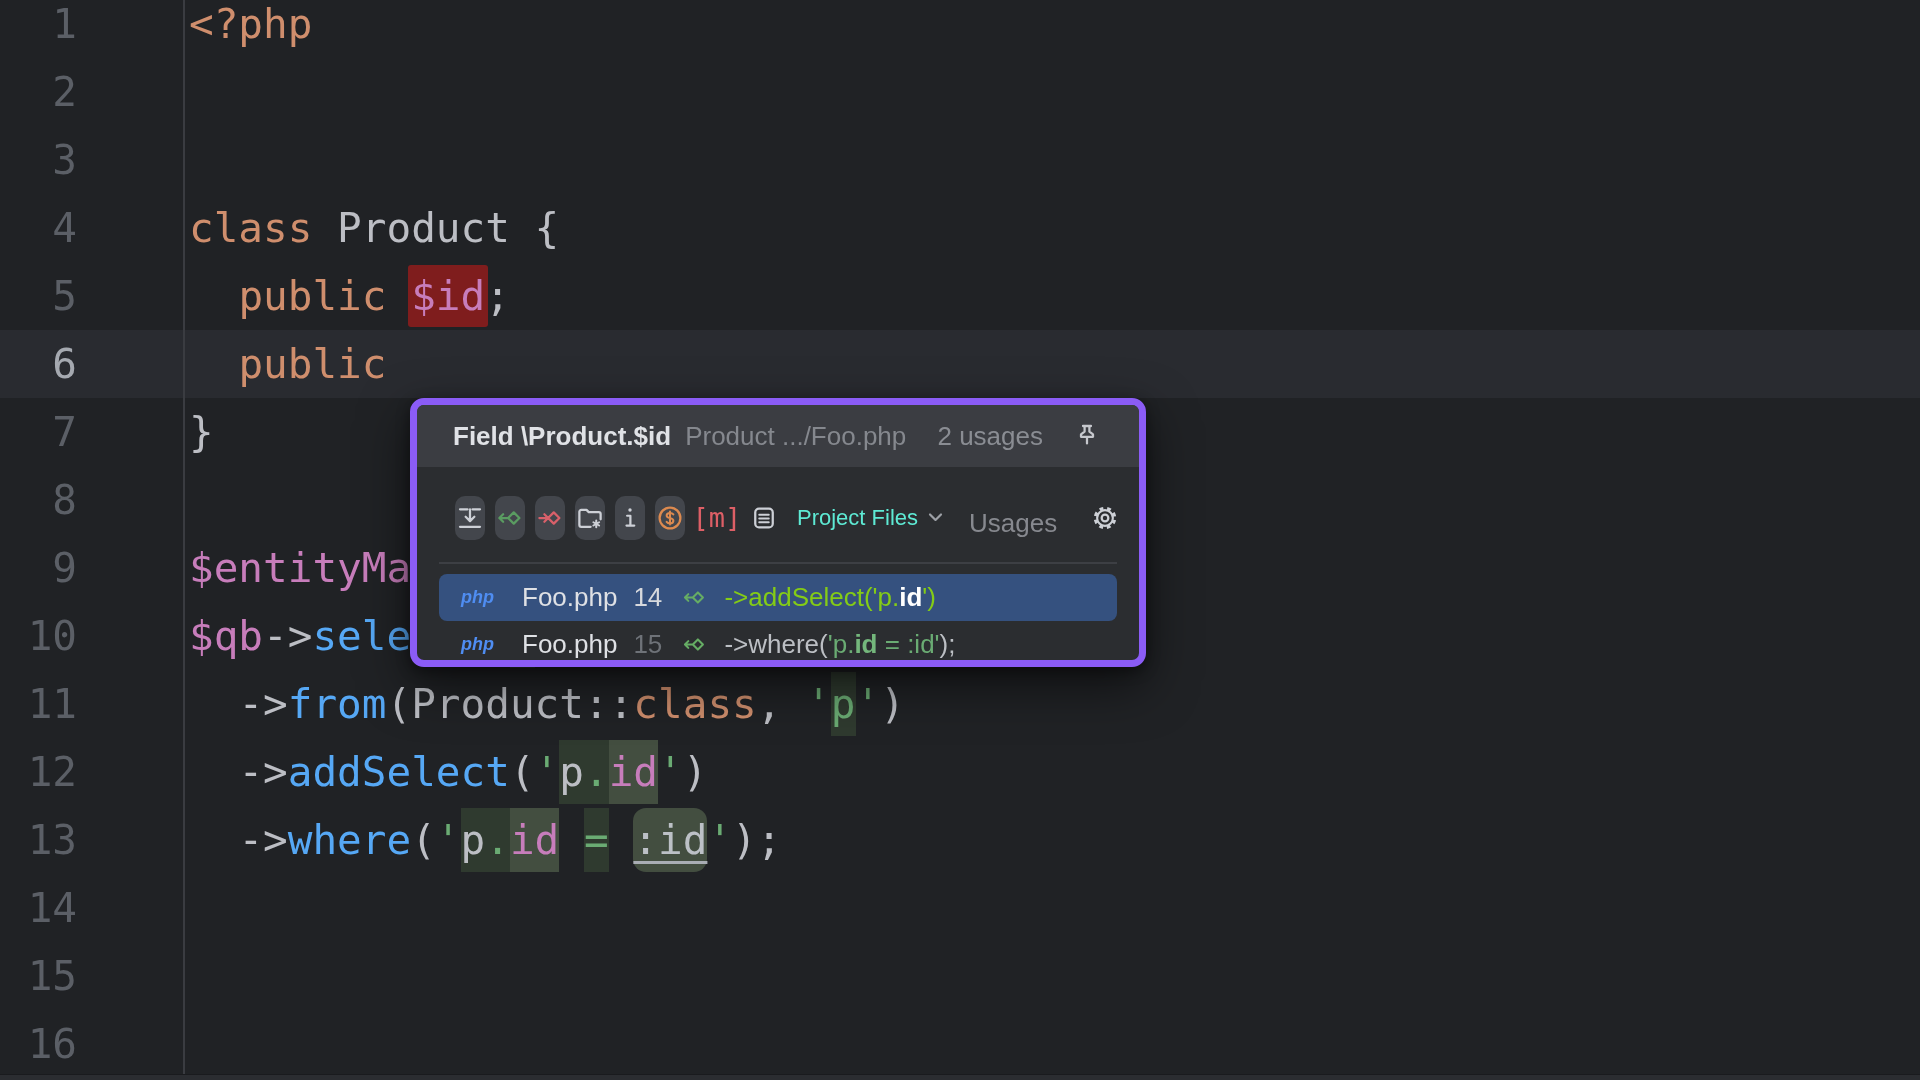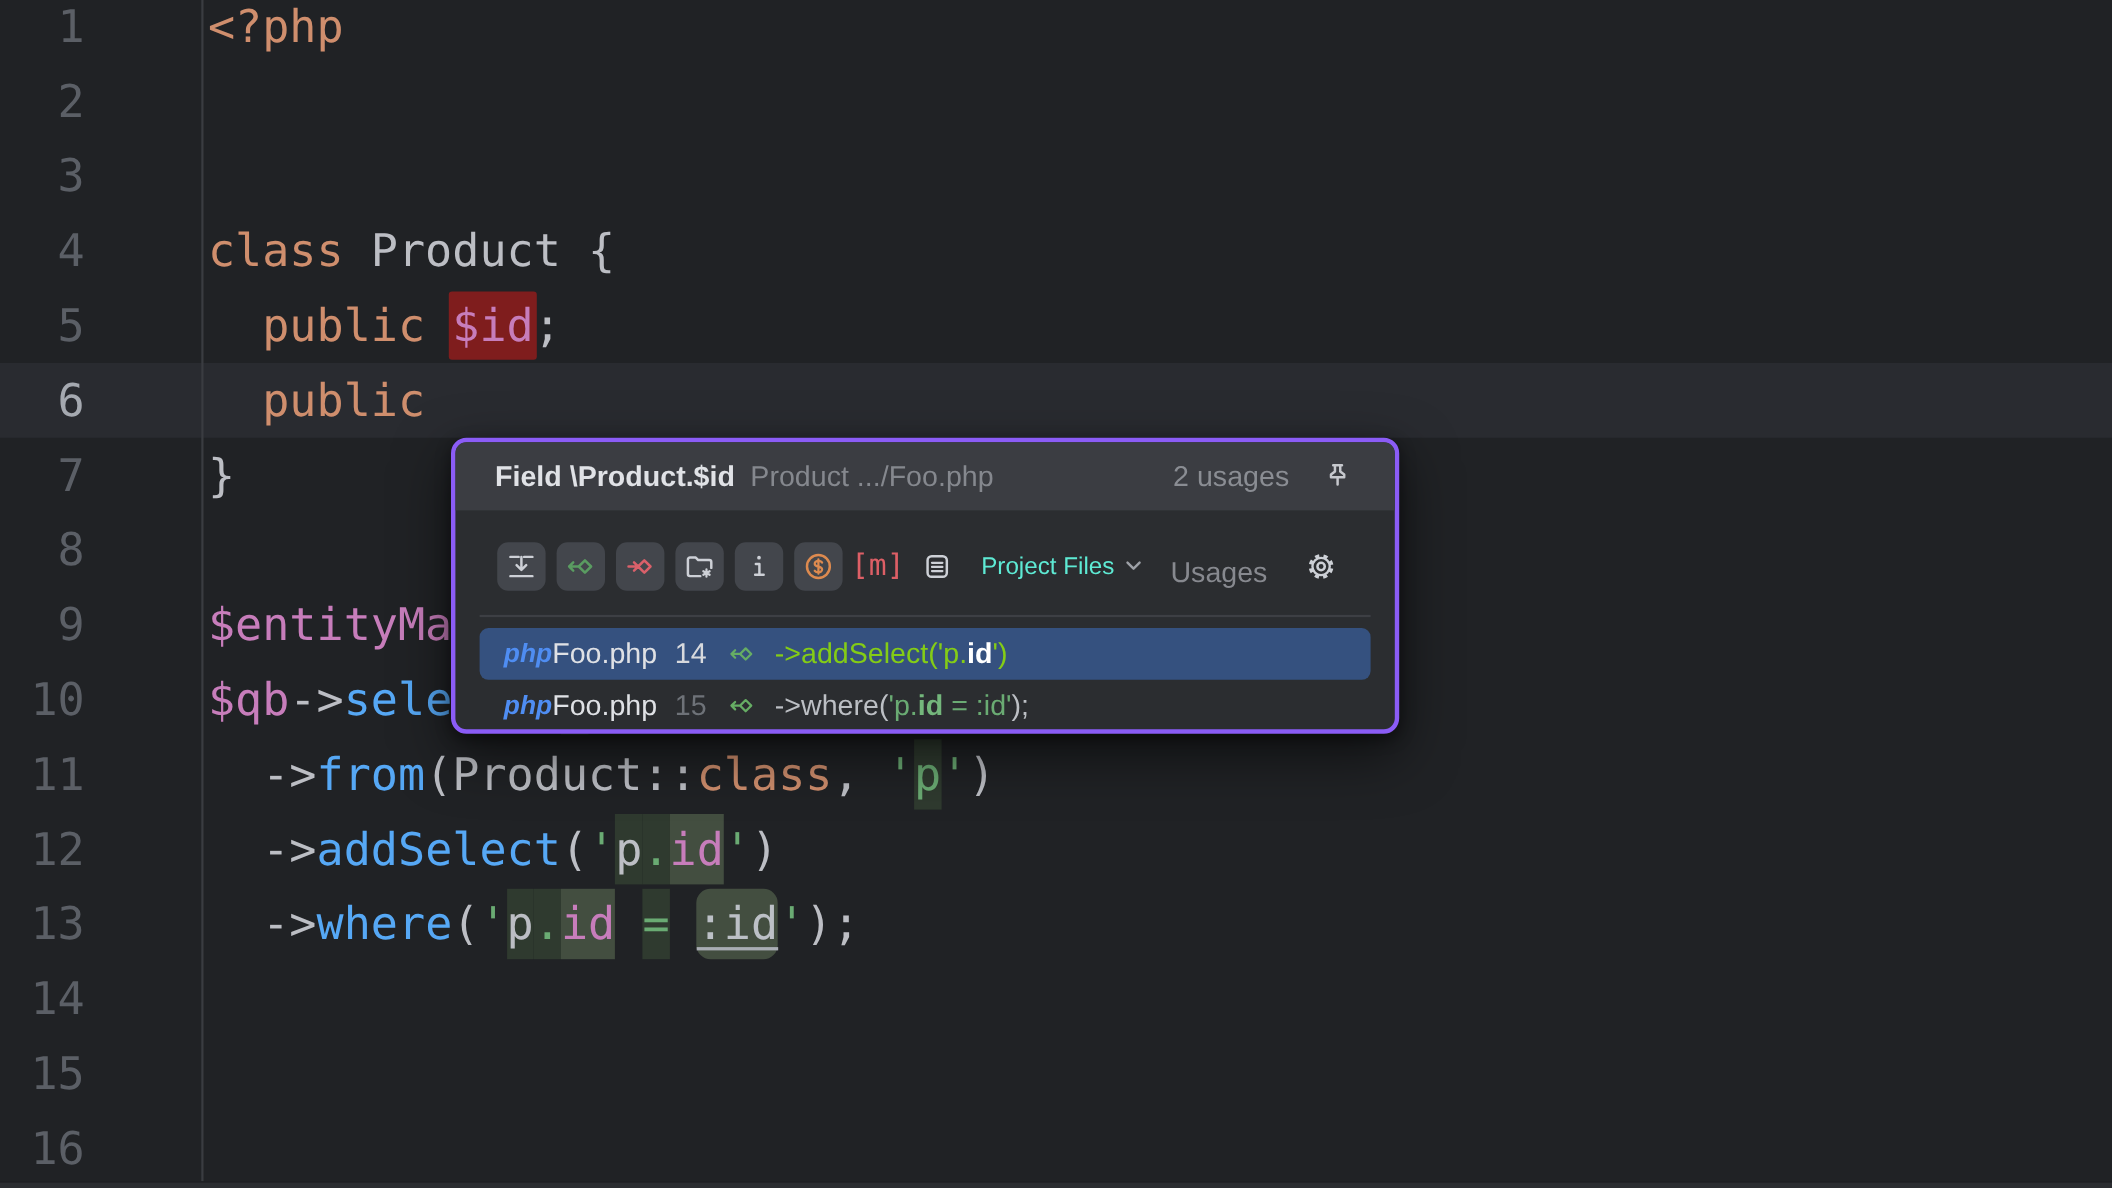--- a/index.html
+++ b/index.html
@@ -20,22 +20,22 @@
   .c-str{color:#6aab73;} .c-plain{color:#bcbec4;}
   .b-w{background:#7f1d1d;border-radius:3px;padding:7px 3px;margin:4px -3px;}
   .b-d{background:#2f3a2f;padding:8px 0;}
   .b-l{background:#434e40;padding:8px 0;}
   .uline{text-decoration:underline;text-underline-offset:7px;text-decoration-thickness:2.5px;text-decoration-color:#a9adb4;color:#bcc0c6;border-radius:13px;}
 
   
   #status-sliver{position:absolute;left:0;top:1074px;width:100%;height:6px;background:#2b2d31;border-top:1px solid #1a1b1e;z-index:2;}
 
   
-  #popup{position:absolute;left:410px;top:398px;width:862px;height:269px;z-index:10;
-         background:#2b2d30;border:4px solid #8b5cf6;border-radius:14px;
+  #popup{position:absolute;left:410px;top:398px;width:736px;height:269px;z-index:10;
+         background:#2b2d30;border:7px solid #8b5cf6;border-radius:14px;
          box-shadow:0 18px 50px rgba(0,0,0,.55),0 4px 14px rgba(0,0,0,.4);
          box-sizing:border-box;overflow:hidden;}
   #popup-header{height:62px;background:#3b3d42;display:flex;align-items:center;
                 padding:0 36px;box-sizing:border-box;font-size:26px;}
   #popup-title{font-weight:bold;color:#e0e2e6;white-space:pre;}
   #popup-context{color:#85888e;margin-left:14px;white-space:pre;flex:1;overflow:hidden;}
   #popup-usage-count{color:#8a8d93;margin-left:20px;white-space:pre;}
   #popup-pin{margin-left:28px;width:32px;height:32px;display:flex;align-items:center;justify-content:center;cursor:pointer;}
 
   #popup-toolbar{height:95px;display:flex;align-items:center;box-sizing:border-box;
@@ -49,21 +49,21 @@
   #scope-select{display:flex;align-items:center;margin-left:8px;cursor:pointer;}
   #scope-label{color:#5eead4;font-size:22px;white-space:pre;}
   #scope-chevron{margin-left:10px;display:flex;}
   #usages-label{color:#87898f;font-size:26px;margin-left:26px;white-space:pre;margin-top:12px;}
   #toolbar-gear{margin-left:32px;width:34px;height:34px;display:flex;align-items:center;justify-content:center;cursor:pointer;}
 
   #popup-list{padding:12px 22px 0 22px;}
   .usage-row{height:47px;border-radius:8px;display:flex;align-items:center;padding:0 16px 0 22px;
              font-size:26px;cursor:pointer;box-sizing:border-box;}
   .usage-row.selected{background:#35517f;}
-  .php-badge{font-style:italic;font-weight:bold;font-size:24px;color:#4f8df2;margin-right:0;white-space:pre;}
+  .php-badge{font-style:italic;font-weight:bold;font-size:18px;color:#4f8df2;margin-right:28px;white-space:pre;}
   .row-file{color:#dfe1e5;margin-right:16px;white-space:pre;}
   .row-line{width:38px;text-align:left;margin-right:10px;white-space:pre;color:#d7d9dd;}
   .usage-row:not(.selected) .row-line{color:#6e7278;}
   .row-usage-icon{margin-right:16px;display:flex;}
   .row-text{white-space:pre;}
   .rs-sel{color:#84cc16;} .rs-selb{color:#ffffff;font-weight:bold;}
   .rs-plain{color:#bcbfc4;} .rs-str{color:#6aab73;} .rs-strb{color:#74b77c;font-weight:bold;}
 
   svg{display:block;}
 </style>

